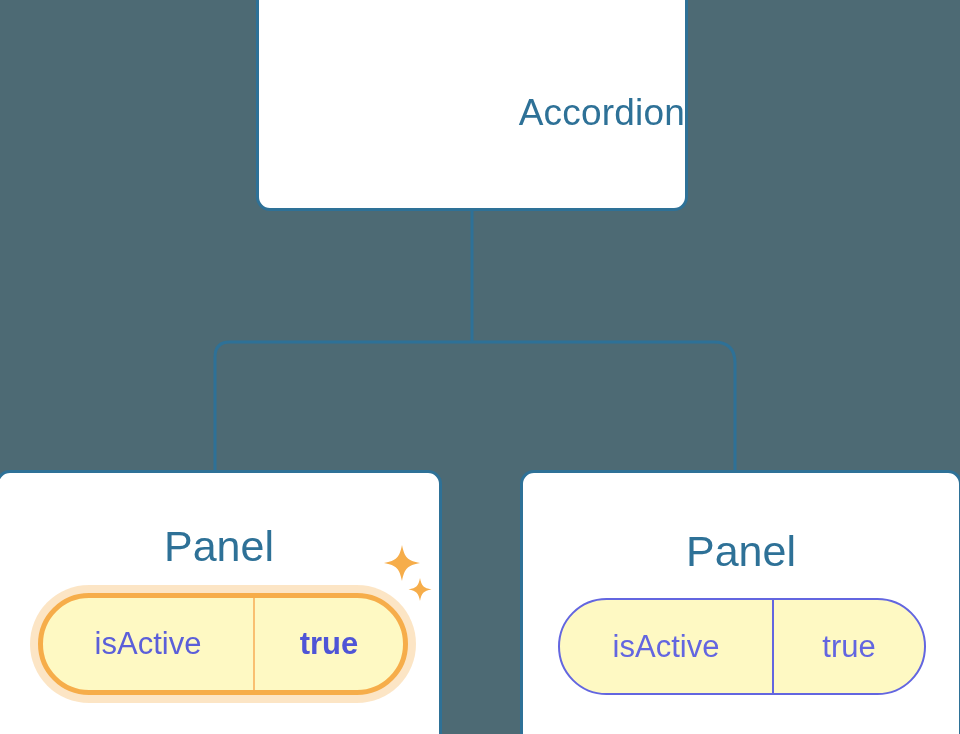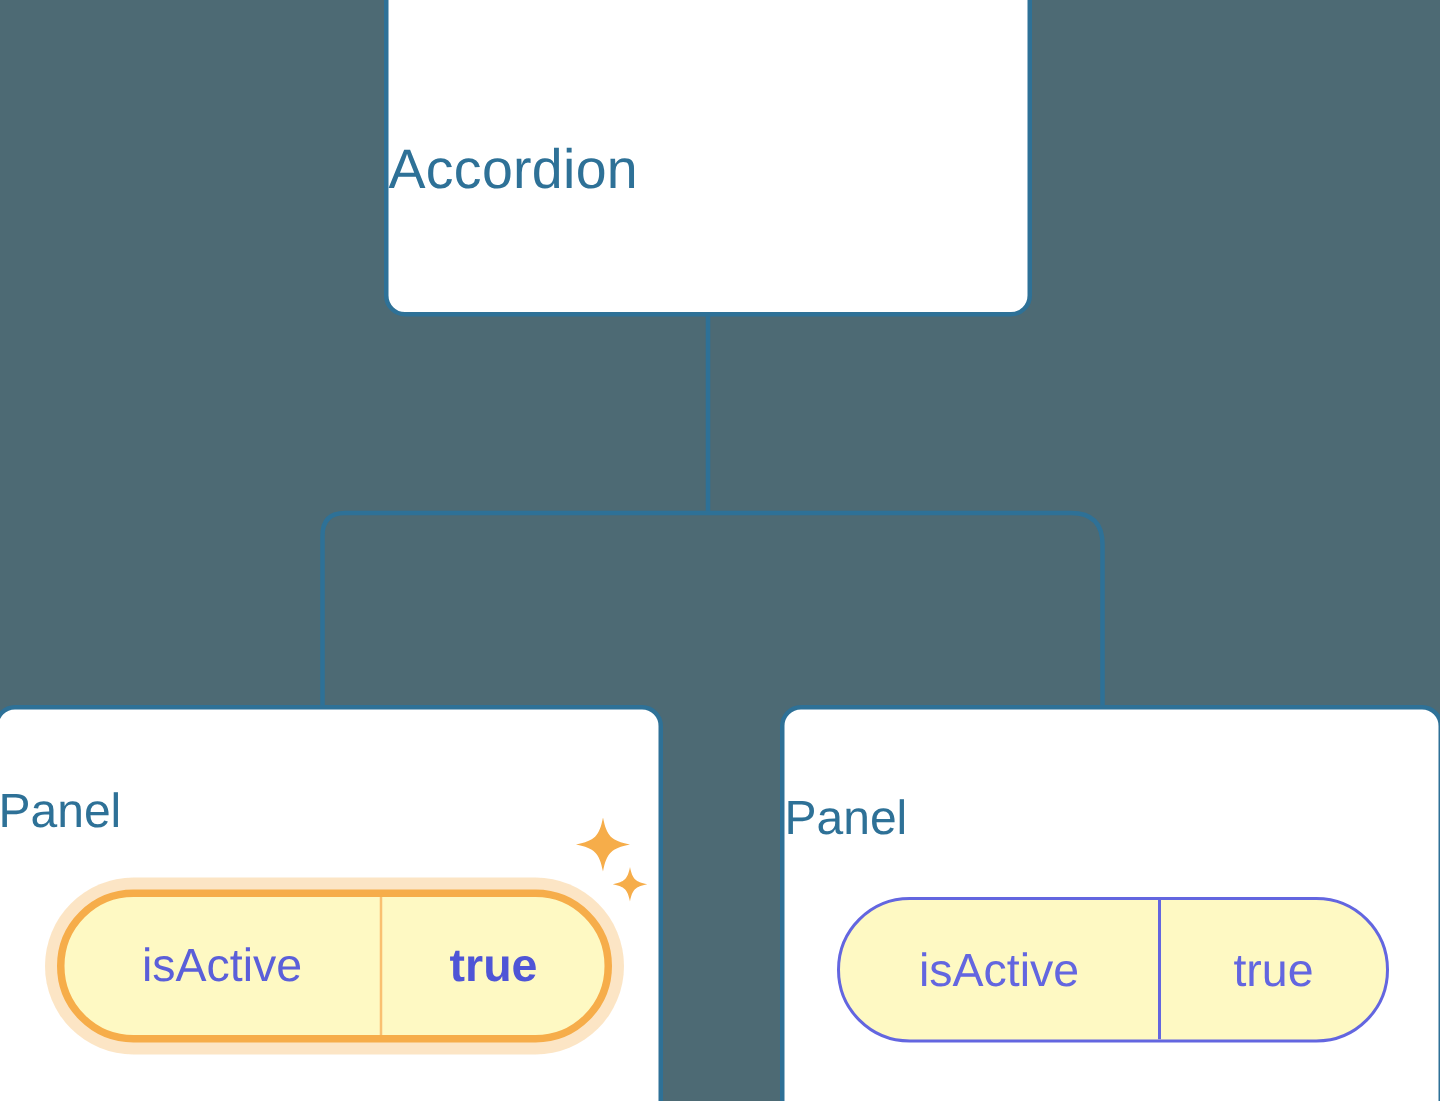--- a/index.html
+++ b/index.html
@@ -43,21 +43,21 @@
     left: 256px;
     top: -38px;
     width: 432px;
     height: 249px;
   }
   #node-accordion .node-title {
     position: absolute;
     left: 0;
     right: 0;
     top: 127px;
-    text-align: left;
+    text-align: right;
     font-size: 37px;
     color: #2e7197;
     letter-spacing: .2px;
   }
 
   
   .panel-card {
     top: 470px;
     height: 290px;
   }
@@ -66,22 +66,22 @@
     width: 446px;
   }
   #node-panel-right {
     left: 520px;
     width: 442px;
   }
   .panel-title {
     position: absolute;
     left: 0;
     right: 0;
-    text-align: left;
-    font-size: 32px;
+    text-align: center;
+    font-size: 43px;
     color: #2e7197;
   }
   #node-panel-left .panel-title { top: 49px; }
   #node-panel-right .panel-title { top: 54px; }
 
   
   .pill {
     position: absolute;
     display: flex;
     align-items: stretch;

